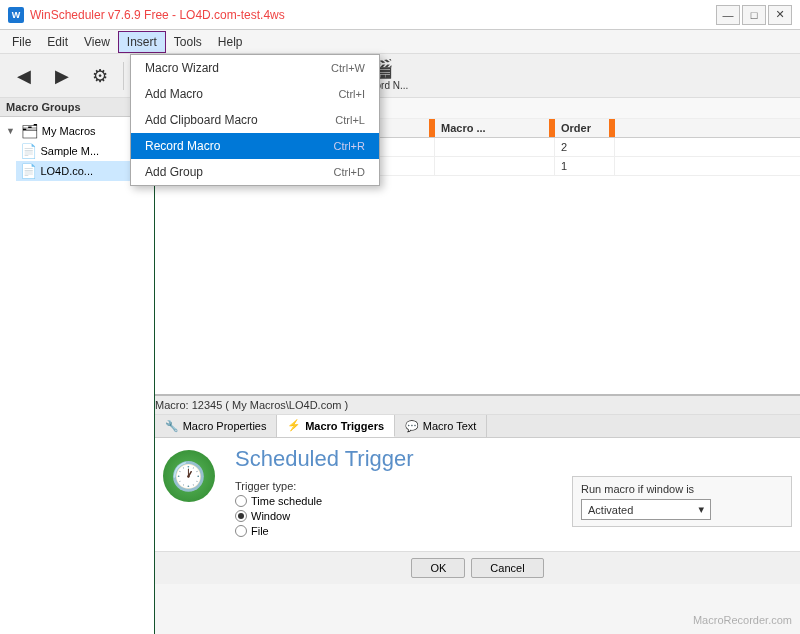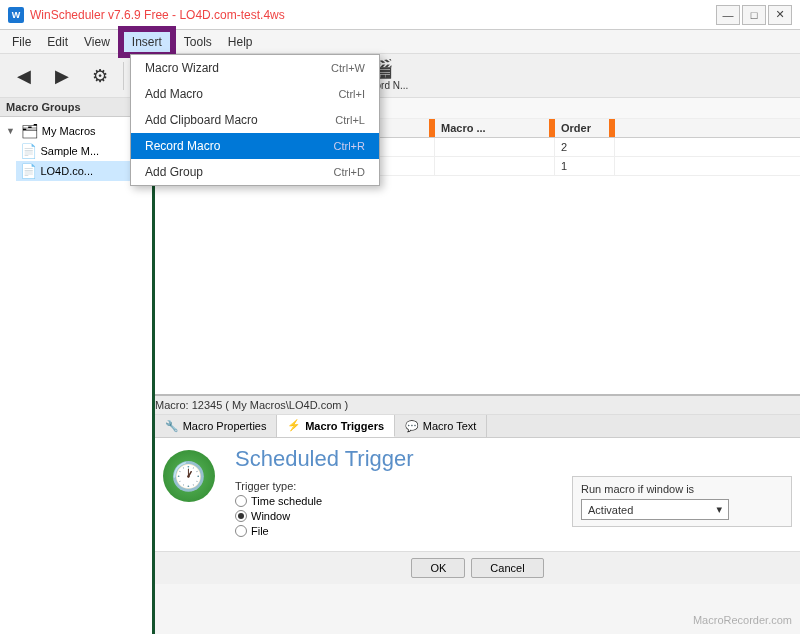--- a/index.html
+++ b/index.html
@@ -54,21 +54,21 @@
       align-items: center;
       padding: 0 4px;
       border-bottom: 1px solid #ddd;
     }
     .menu-item {
       padding: 3px 8px;
       cursor: pointer;
       color: #333;
       font-size: 12px;
     }
-    .menu-item.active { background: #cce5ff; border: 6px solid #701a75; }
+    .menu-item.active { background: #cce5ff; border: 1px solid #701a75; }
 
     
     .toolbar {
       background: #f0f0f0;
       height: 44px;
       display: flex;
       align-items: center;
       padding: 4px 6px;
       border-bottom: 1px solid #ddd;
       gap: 2px;
@@ -91,21 +91,21 @@
 
     
     .main-layout {
       display: flex;
       height: calc(634px - 30px - 24px - 44px);
     }
 
     
     .sidebar {
       width: 155px;
-      border-right: 3px solid #14532d;
+      border-right: 1px solid #14532d;
       background: white;
       overflow: hidden;
     }
     .sidebar-header {
       background: #e8e8e8;
       padding: 3px 6px;
       font-size: 11px;
       font-weight: bold;
       color: #333;
       border-bottom: 1px solid #ccc;
@@ -225,21 +225,21 @@
       content: ''; width: 6px; height: 6px; border-radius: 50%; background: #333;
     }
     .run-box {
       border: 1px solid #ccc; background: #f8f8f8; padding: 6px 8px;
       font-size: 11px; color: #333;
     }
     .run-label { font-size: 11px; color: #333; margin-bottom: 4px; }
     .dropdown-field {
       border: 1px solid #999; background: white; padding: 3px 6px;
       font-size: 11px; display: flex; align-items: center; justify-content: space-between;
-      cursor: pointer; width: 148px;
+      cursor: pointer; width: 130px;
     }
     .bottom-actions {
       display: flex; gap: 6px; padding: 6px 8px;
       background: #f0f0f0; border-top: 1px solid #ddd;
       justify-content: center;
     }
     .action-btn {
       padding: 3px 18px; font-size: 11px; background: #e8e8e8;
       border: 1px solid #aaa; cursor: pointer; border-radius: 2px;
     }

